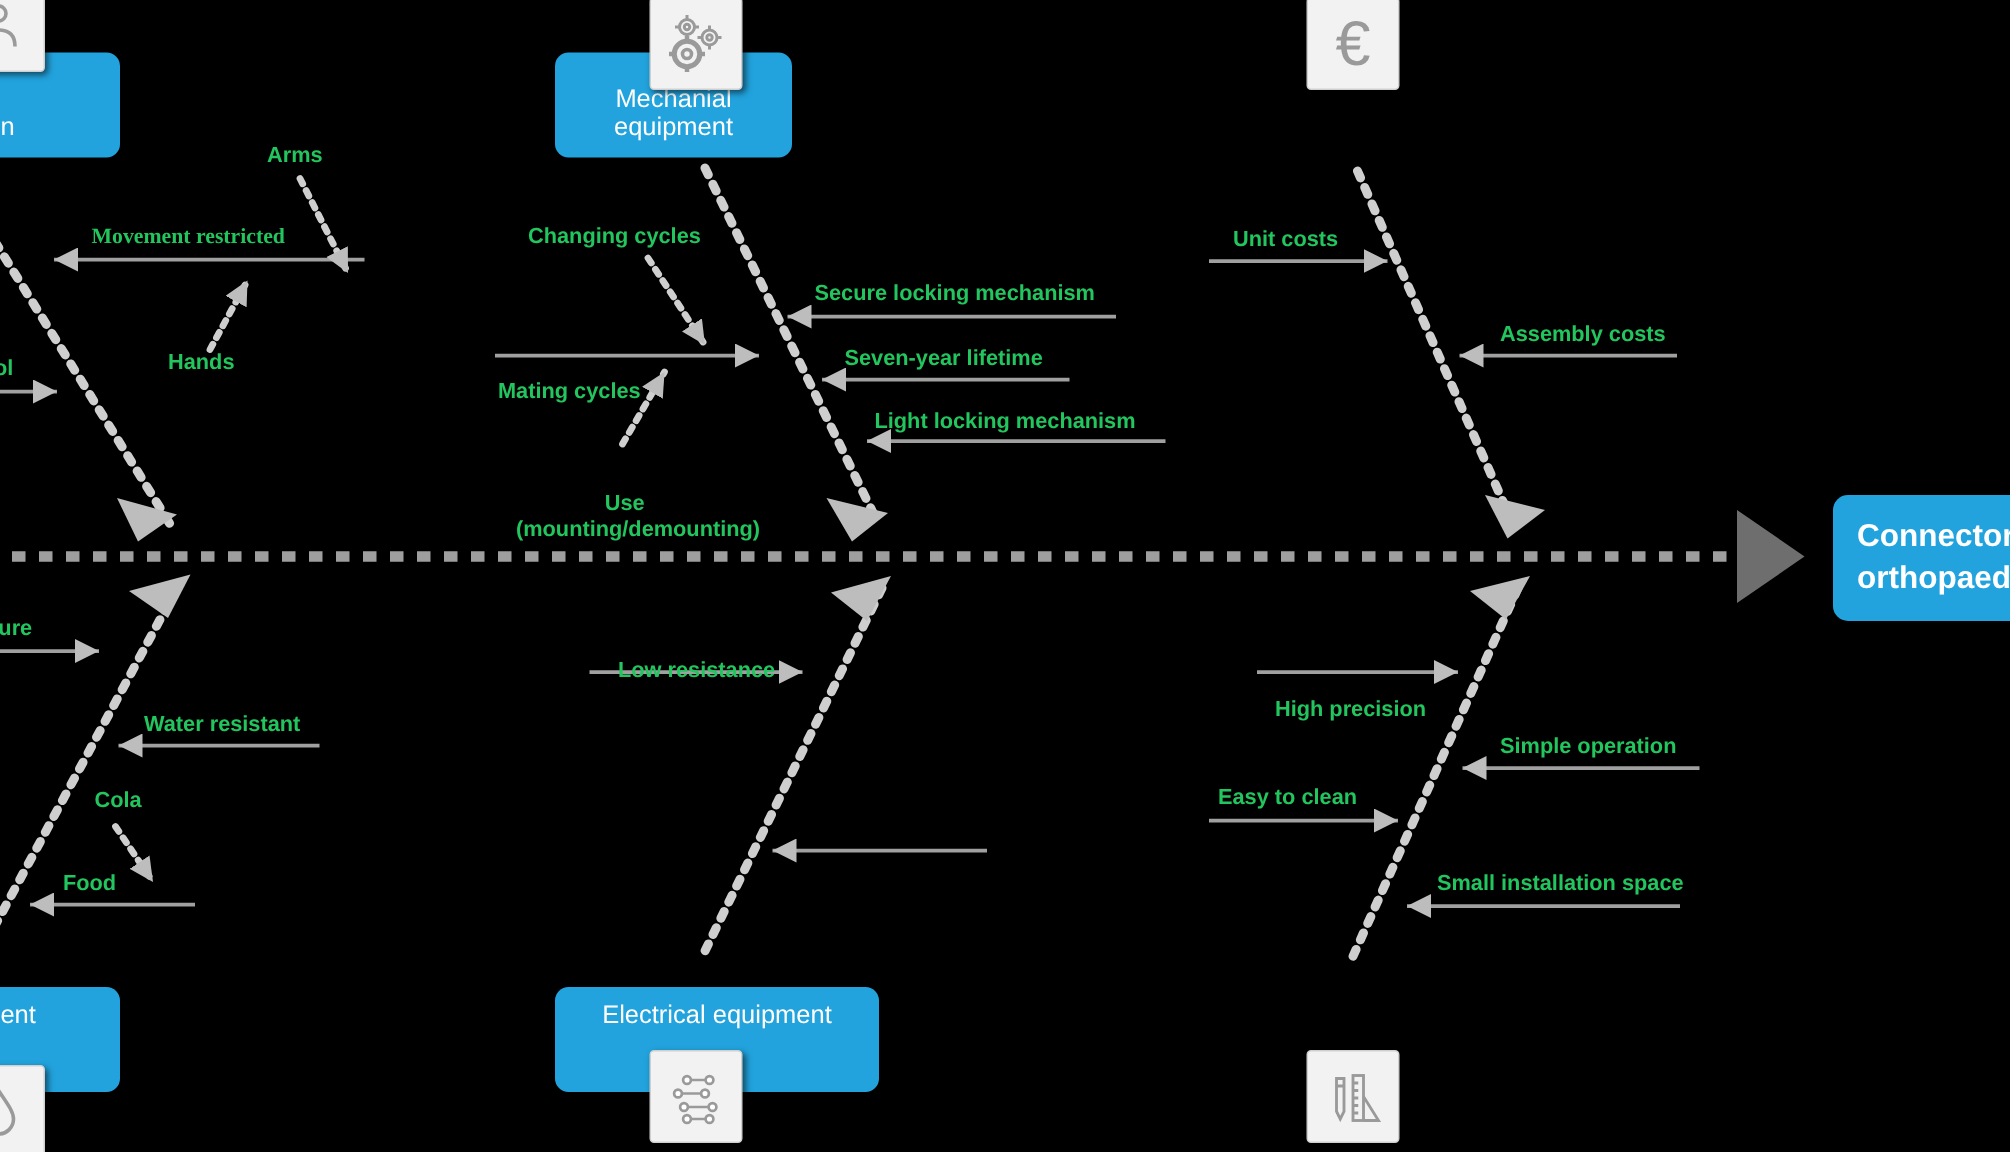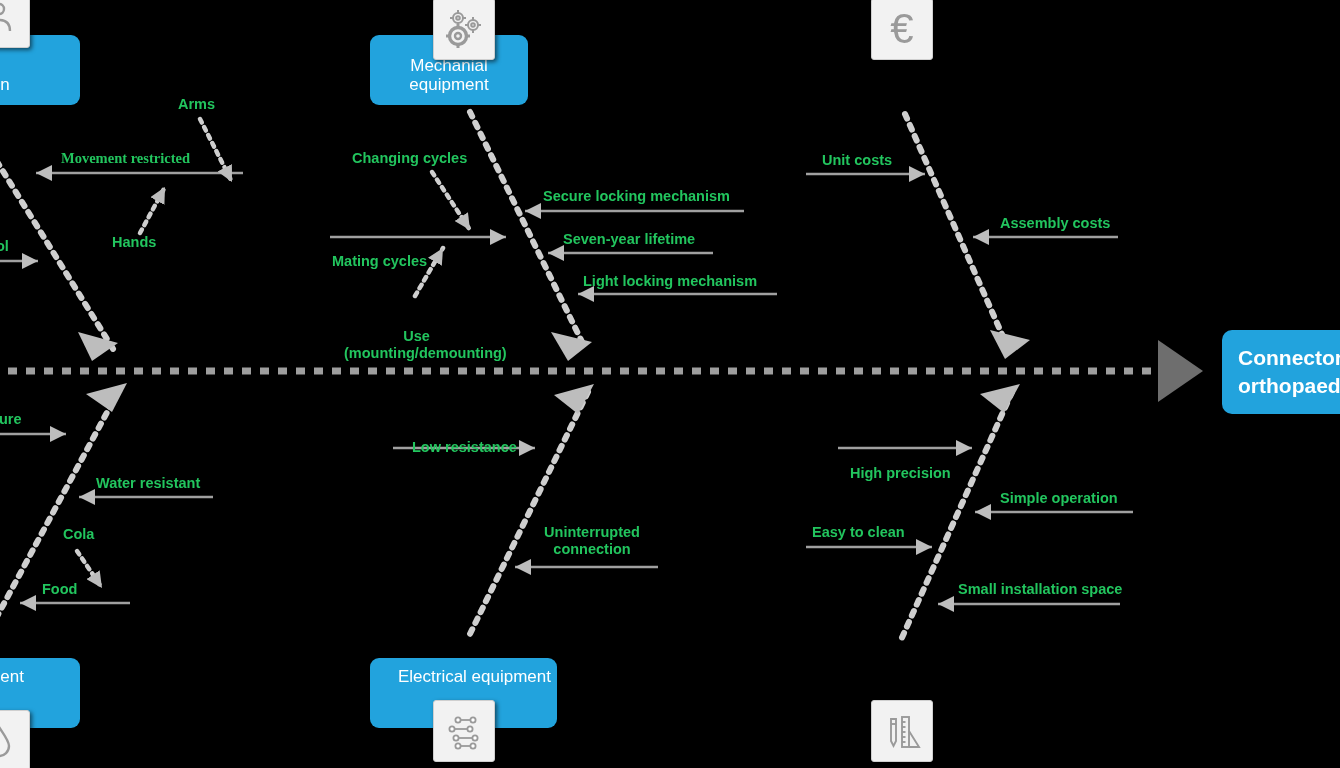--- a/index.html
+++ b/index.html
@@ -237,21 +237,21 @@
 
   <div class="cat-box bot" style="left:-70px; top:658px; width:150px; height:70px;">
     <span>ment</span>
   </div>
   <div class="icon-tile" style="left:-32px; top:710px; width:62px; height:62px;">
     <svg width="30" height="34" viewBox="0 0 30 34">
       <path d="M15 3 C9 12 5 17 5 22 a10 10 0 0 0 20 0 C25 17 21 12 15 3 z" fill="none" stroke="#9a9a9a" stroke-width="2.4"></path>
     </svg>
   </div>
 
-  <div class="cat-box bot" style="left:370px; top:658px; width:187px; height:70px;justify-content:flex-end;">
+  <div class="cat-box bot" style="left:370px; top:658px; width:216px; height:70px;">
     <span>Electrical equipment</span>
   </div>
   <div class="icon-tile" style="left:433px; top:700px; width:62px; height:62px;">
     <svg width="44" height="44" viewBox="0 0 44 44">
       <g stroke="#9a9a9a" stroke-width="1.8" fill="none">
         <line x1="16" y1="11" x2="31" y2="11"></line>
         <line x1="10" y1="20" x2="28" y2="20"></line>
         <line x1="14" y1="29" x2="33" y2="29"></line>
         <line x1="16" y1="37" x2="31" y2="37"></line>
       </g>
@@ -303,20 +303,19 @@
 
   <div class="cause-label" style="left:822px; top:152px;">Unit costs</div>
   <div class="cause-label" style="left:1000px; top:215px;">Assembly costs</div>
 
   <div class="cause-label" style="left:-14px; top:411px;">ature</div>
   <div class="cause-label" style="left:96px; top:475px;">Water resistant</div>
   <div class="cause-label" style="left:63px; top:526px;">Cola</div>
   <div class="cause-label" style="left:42px; top:581px;">Food</div>
 
   <div class="cause-label" style="left:412px; top:423px;margin-top:16px;">Low resistance</div>
-  <div class="cause-label two-line" style="left:528px; top:524px; width:128px;">Uninterrupted connection</div>
 
   <div class="cause-label" style="left:850px; top:425px;margin-top:40px;">High precision</div>
   <div class="cause-label" style="left:1000px; top:490px;">Simple operation</div>
   <div class="cause-label" style="left:812px; top:524px;">Easy to clean</div>
   <div class="cause-label" style="left:958px; top:581px;">Small installation space</div>
 
 </div>
 
 </body></html>

